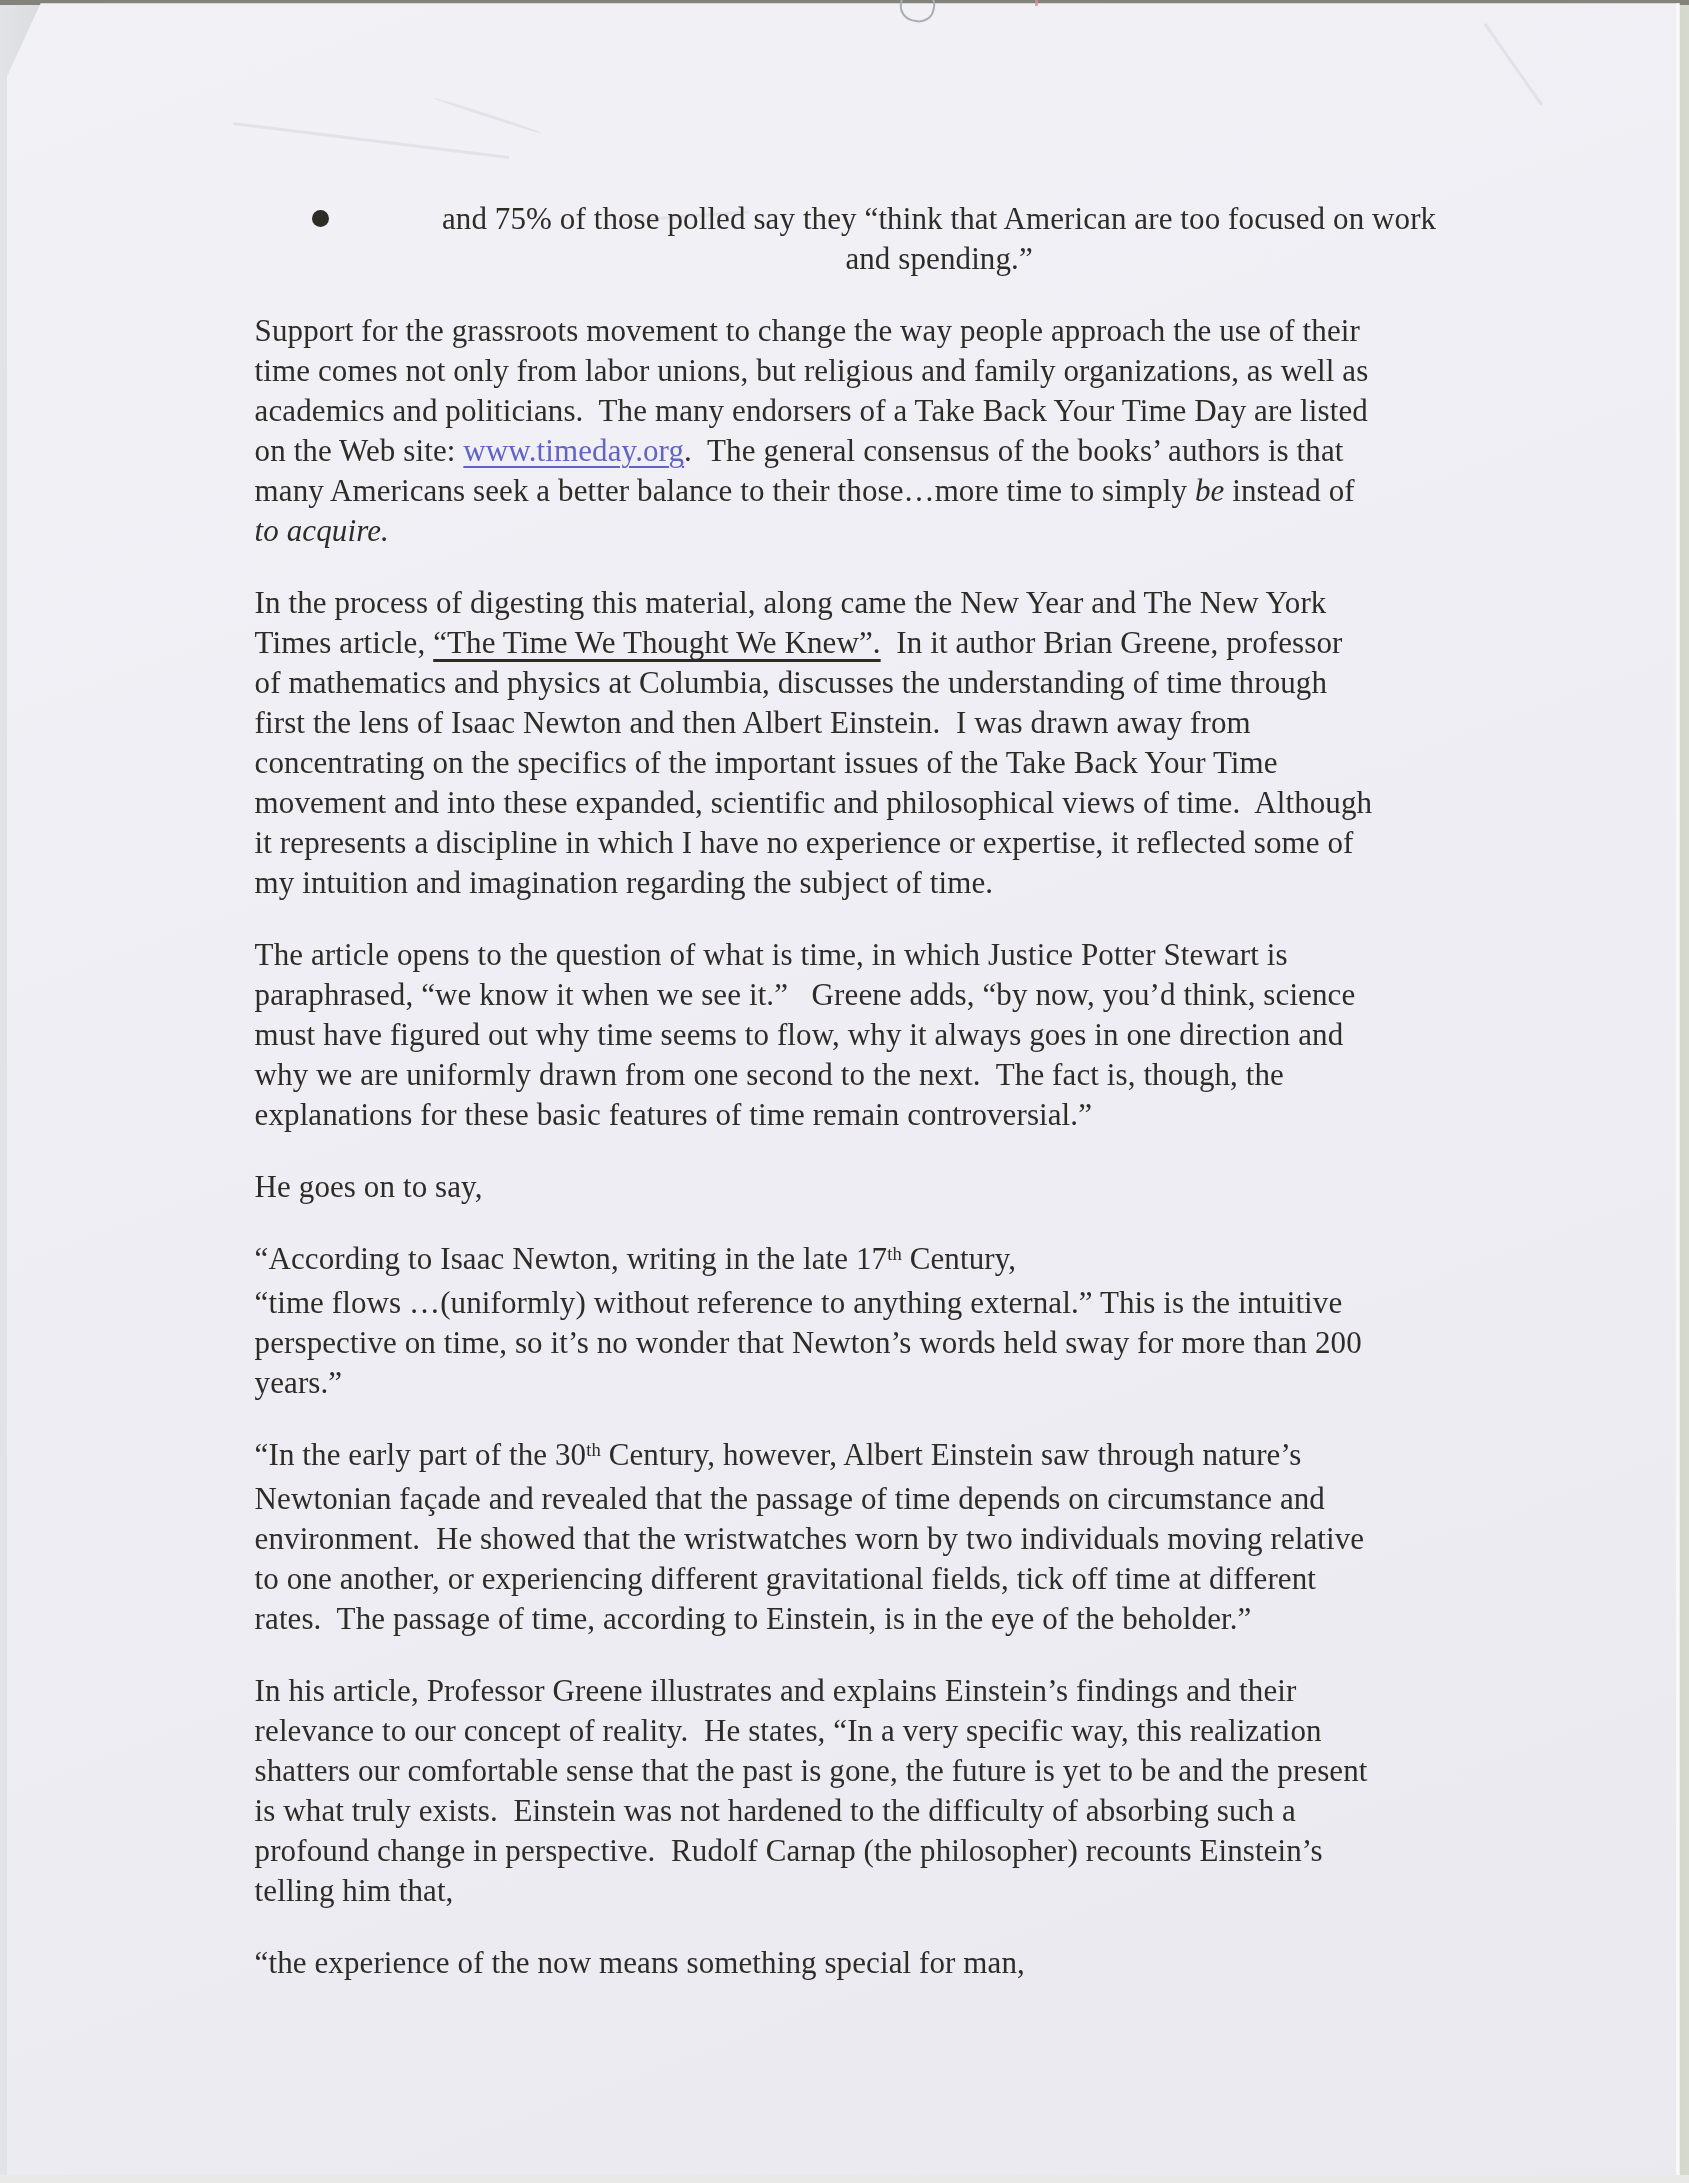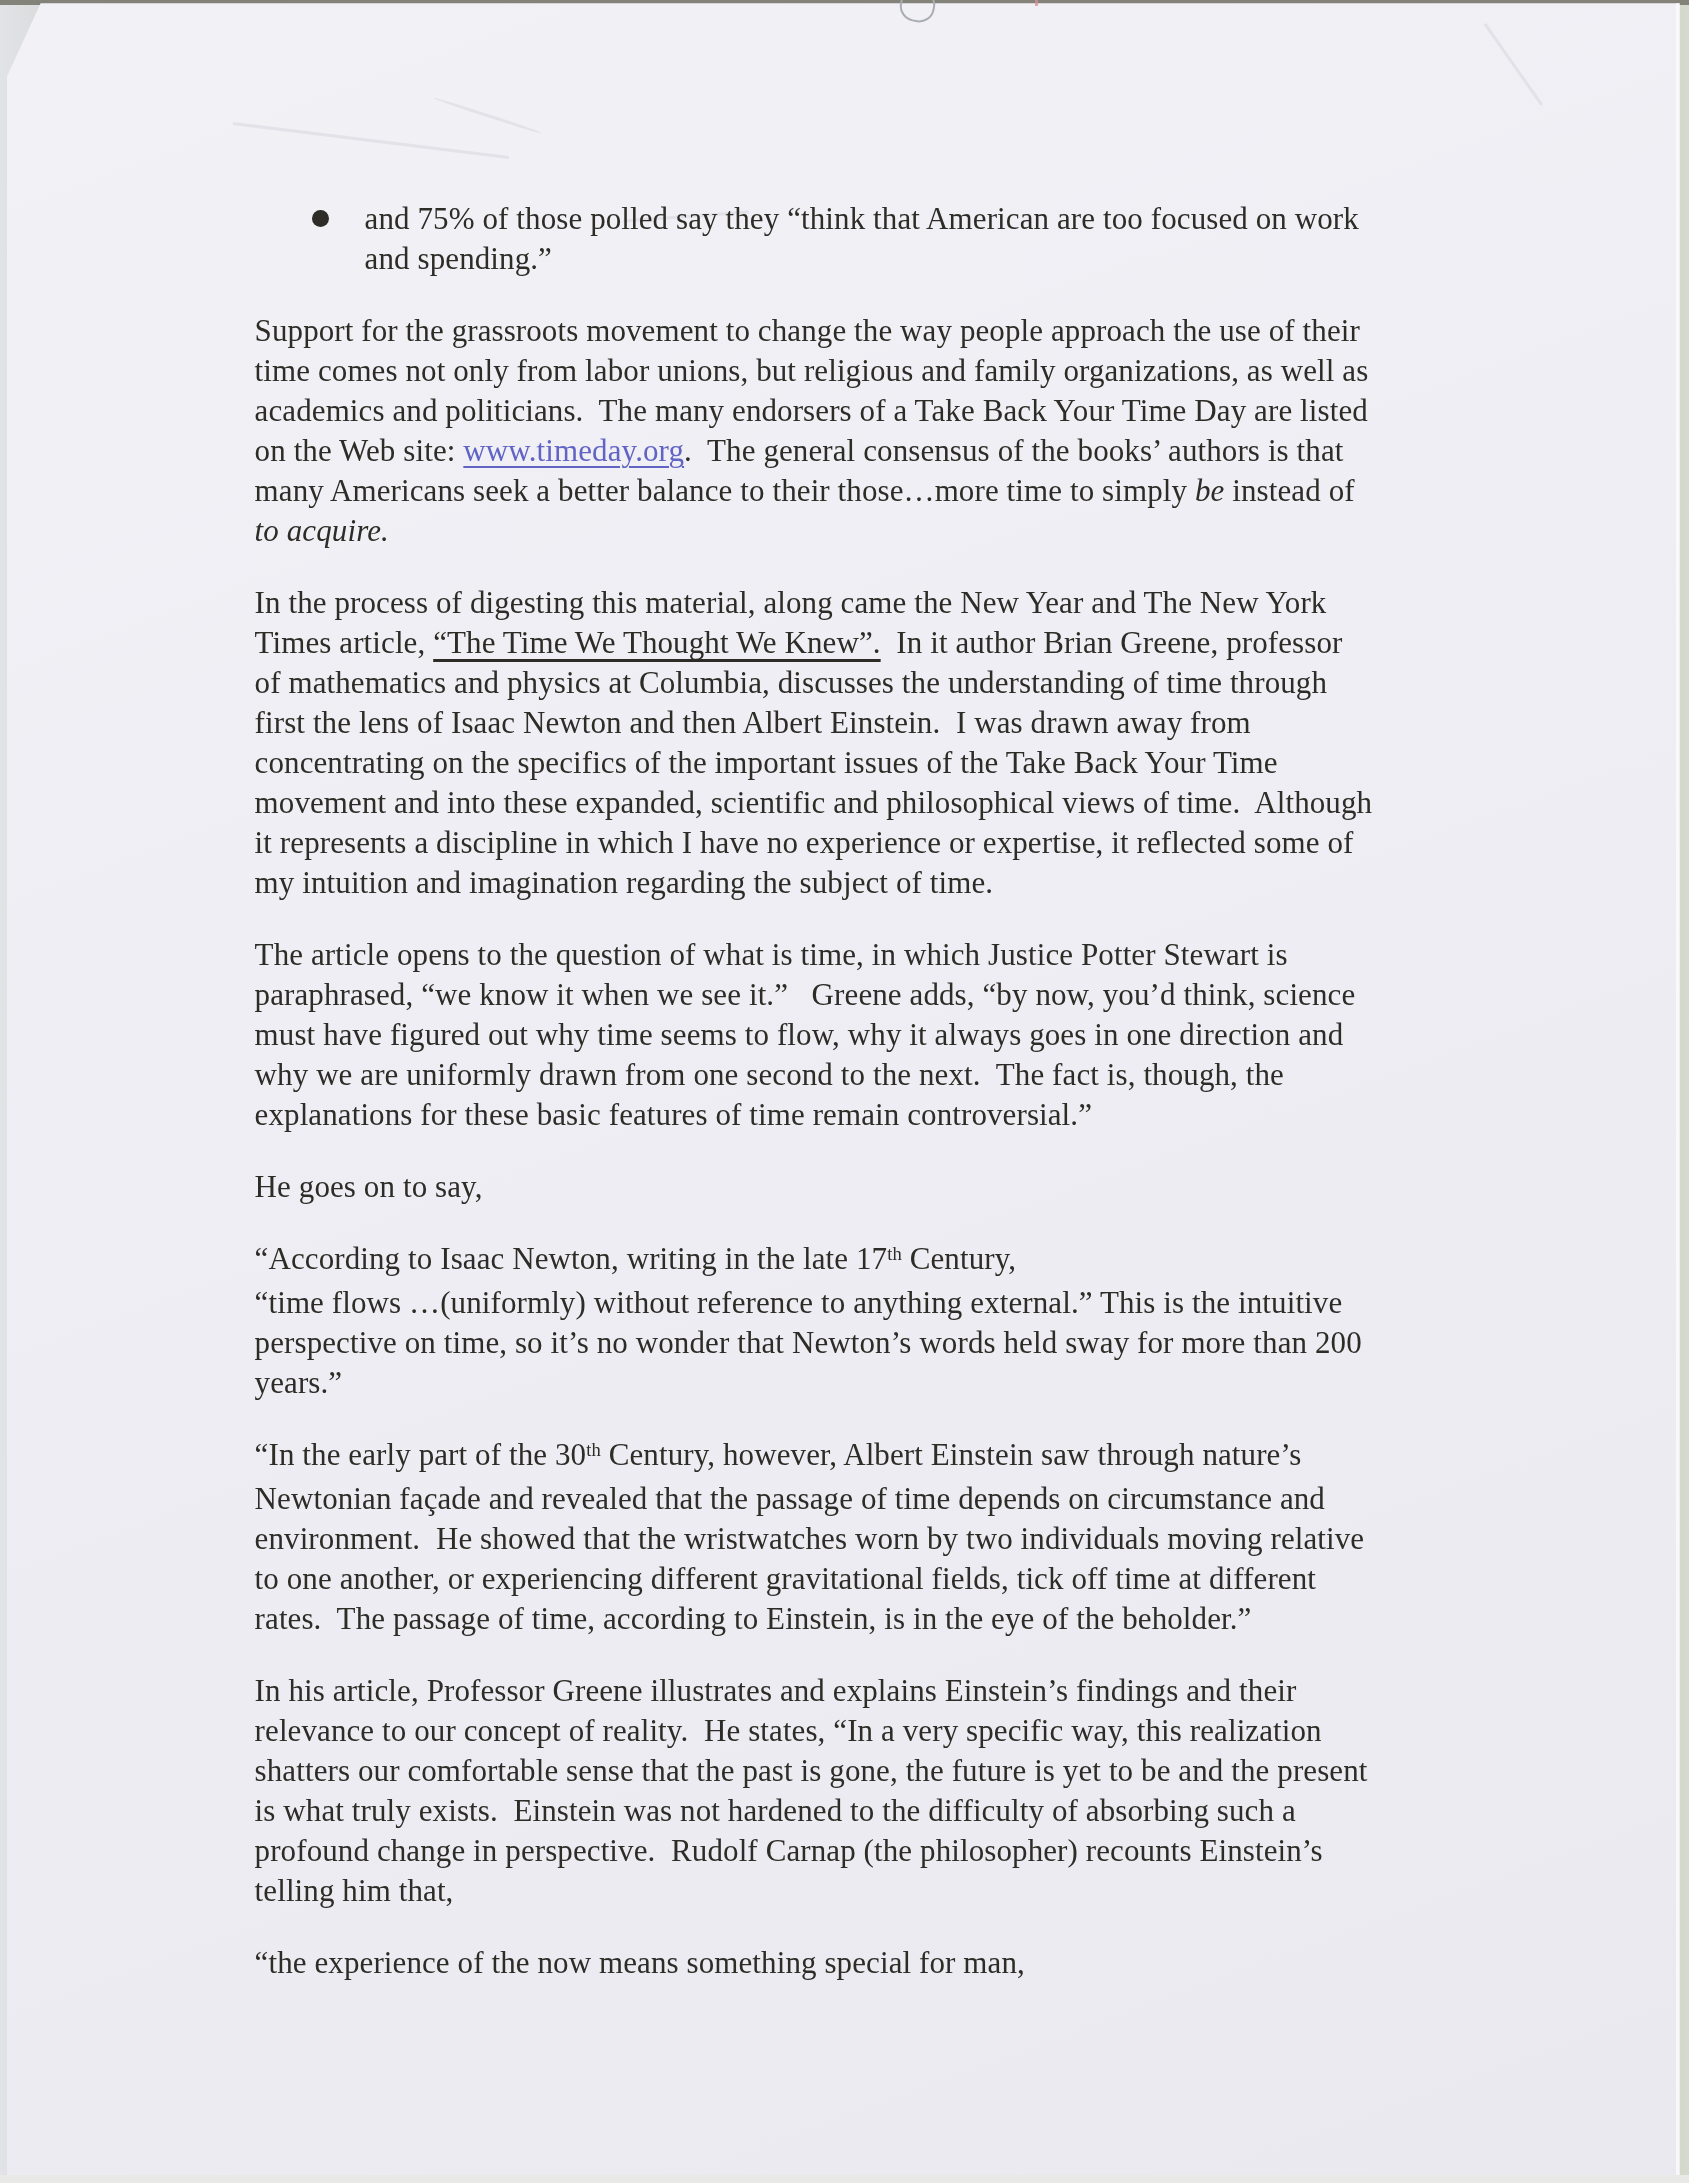--- a/index.html
+++ b/index.html
@@ -58,21 +58,21 @@
   .content {
     position: absolute;
     left: 248px; top: 196px;
     width: 1259px;
     font-size: 31px;
     line-height: 40px;
     color: #2e2c27;
     letter-spacing: 0.1px;
   }
   .para { white-space: pre-wrap; margin: 0 0 32px 0; }
-  .para.bullet { padding-left: 110px; position: relative; }
+  .para.bullet { padding-left: 110px; position: relative; text-align: center; }
   .bullet-marker {
     position: absolute; left: 57px; top: 10.6px;
     width: 17px; height: 17px; border-radius: 50%;
     background: #2e2c27;
   }
   .run.i { font-style: italic; }
   .run.u {
     text-decoration: underline;
     text-decoration-thickness: 2.6px;
     text-underline-offset: 6px;

